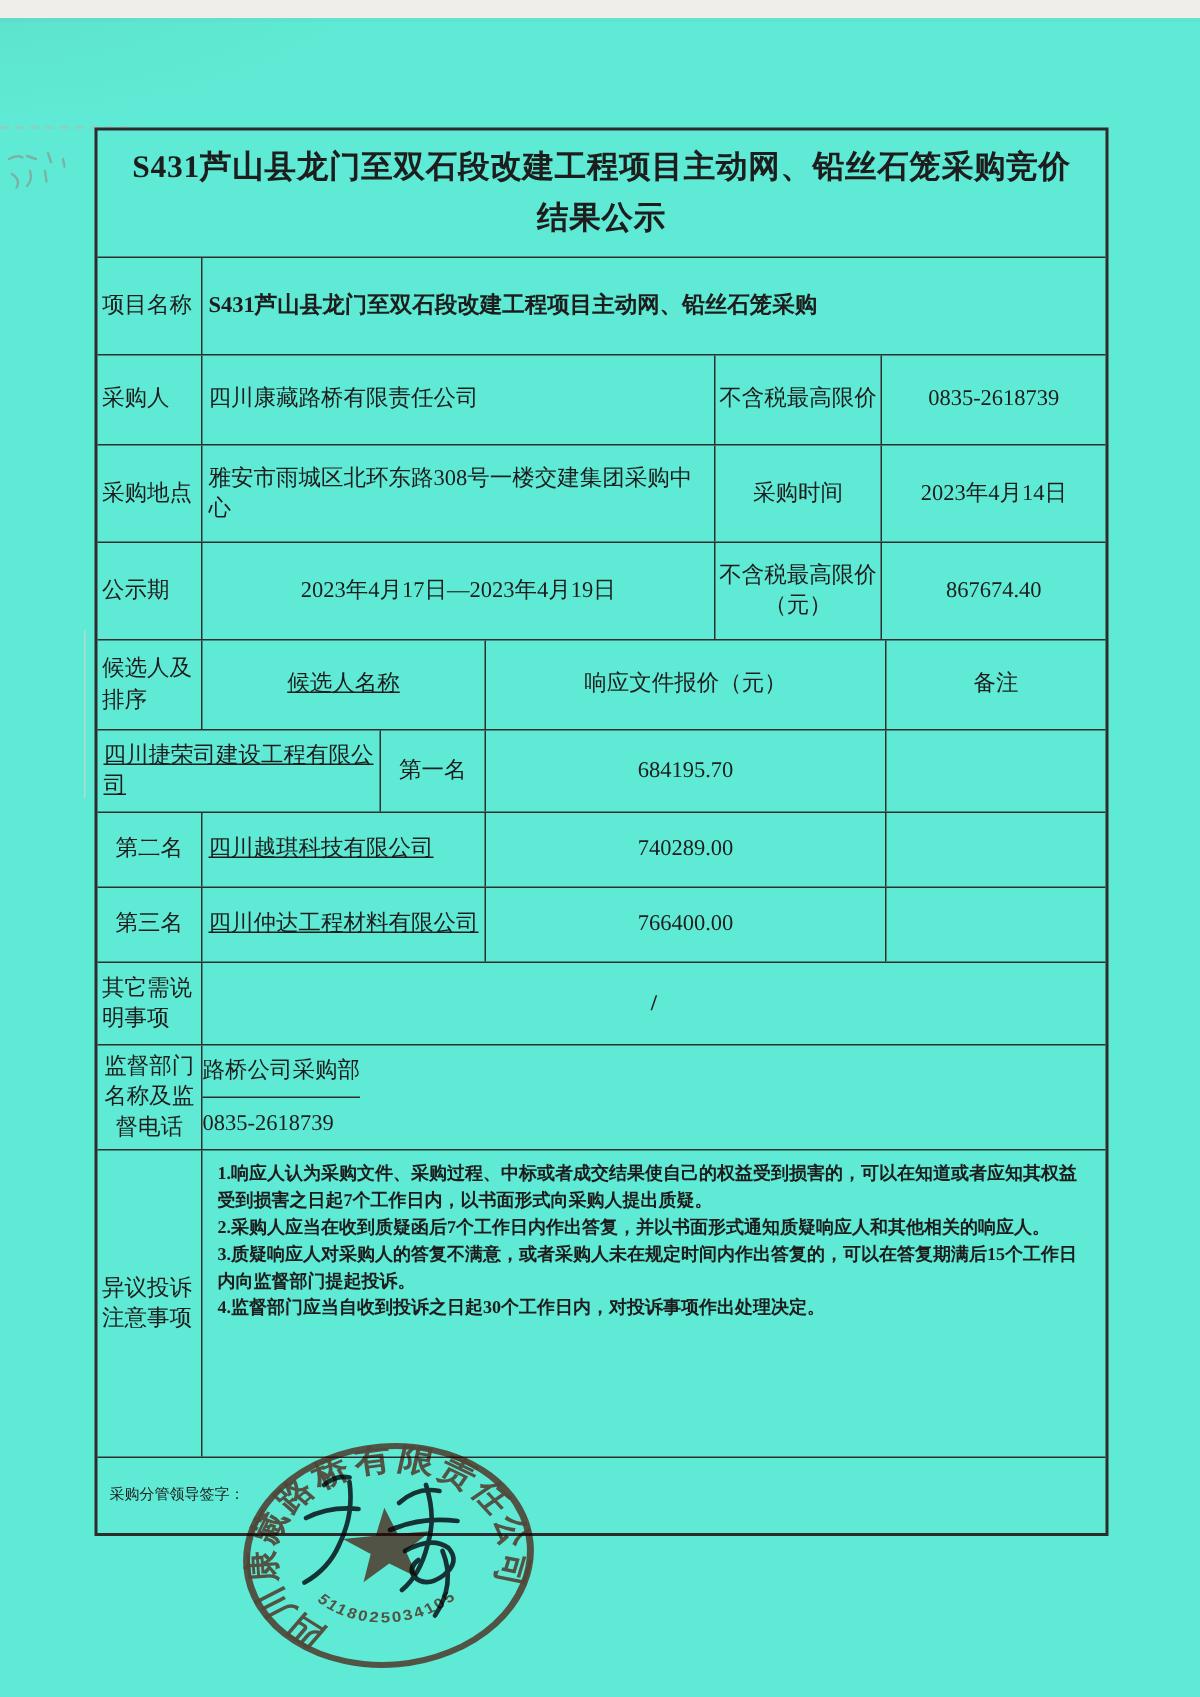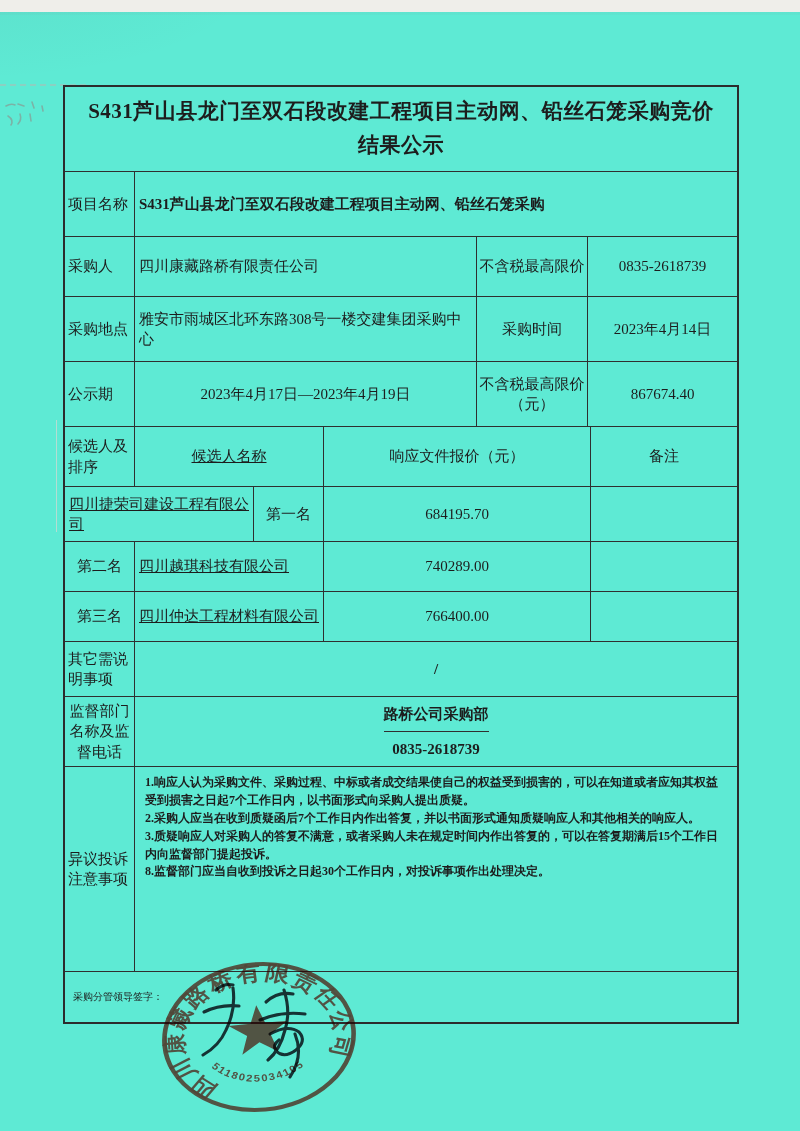--- a/index.html
+++ b/index.html
@@ -38,21 +38,21 @@
   .c-p{width:267px;justify-content:center;text-align:center;}
   .c-r{width:146px;justify-content:center;text-align:center;}
   .ctr{justify-content:center;text-align:center;}
   .h85{height:85px}.h65{height:65px}.h60{height:60px}.h55{height:55px}
   .h50{height:50px}.h70{height:70px}.h205{height:205px}
   .title-cell{
     width:672px;justify-content:center;text-align:center;
     font-size:21px;font-weight:700;letter-spacing:.5px;line-height:1.6;
     padding:4px 14px;
   }
-  .sup-stack{width:602px;display:flex;flex-direction:column;padding:0;align-items:center;font-weight:bold;}
+  .sup-stack{width:602px;display:flex;flex-direction:column;padding:0;align-items:flex-start;}
   .sup-sub{flex:1;display:flex;align-items:center;justify-content:center;text-align:center;}
   .sup-sub:first-child{border-bottom:1.5px solid #2f2f2f;}
   .obj-cell{
     width:602px;align-items:flex-start;padding:7px 10px 4px 10px;
   }
   .obj-list{font-size:12px;line-height:1.49;font-weight:bold;}
   .sign-cell{width:672px;padding-left:8px;font-size:10px;}
   
   .seal{
     position:absolute;left:156px;top:938px;width:206px;height:174px;
@@ -163,21 +163,21 @@
       </div>
     </div>
 
     <div class="tr h205">
       <div class="td c-lbl">异议投诉注意事项</div>
       <div class="td obj-cell">
         <div class="obj-list">
           <div>1.响应人认为采购文件、采购过程、中标或者成交结果使自己的权益受到损害的，可以在知道或者应知其权益受到损害之日起7个工作日内，以书面形式向采购人提出质疑。</div>
           <div>2.采购人应当在收到质疑函后7个工作日内作出答复，并以书面形式通知质疑响应人和其他相关的响应人。</div>
           <div>3.质疑响应人对采购人的答复不满意，或者采购人未在规定时间内作出答复的，可以在答复期满后15个工作日内向监督部门提起投诉。</div>
-          <div>8.监督部门应当自收到投诉之日起30个工作日内，对投诉事项作出处理决定。</div>
+          <div>4.监督部门应当自收到投诉之日起30个工作日内，对投诉事项作出处理决定。</div>
         </div>
       </div>
     </div>
 
     <div class="tr h50">
       <div class="td sign-cell">采购分管领导签字：</div>
     </div>
 
   </div>
 

